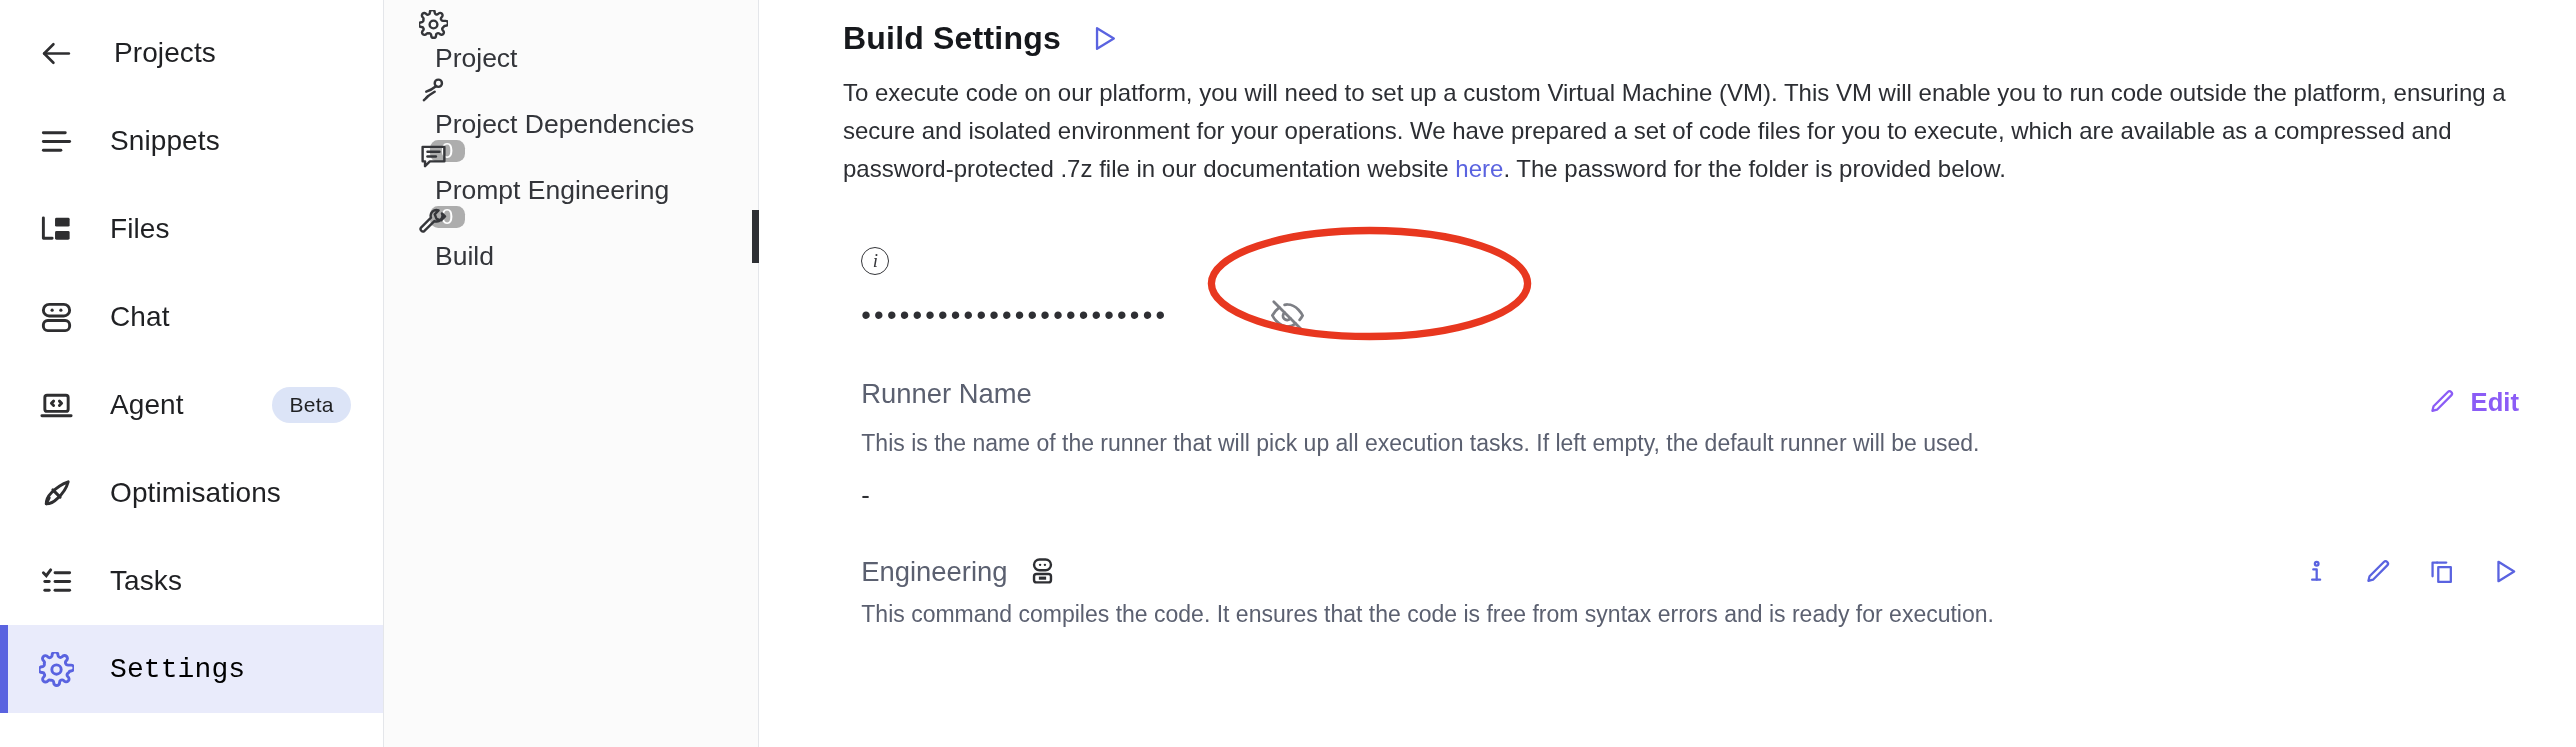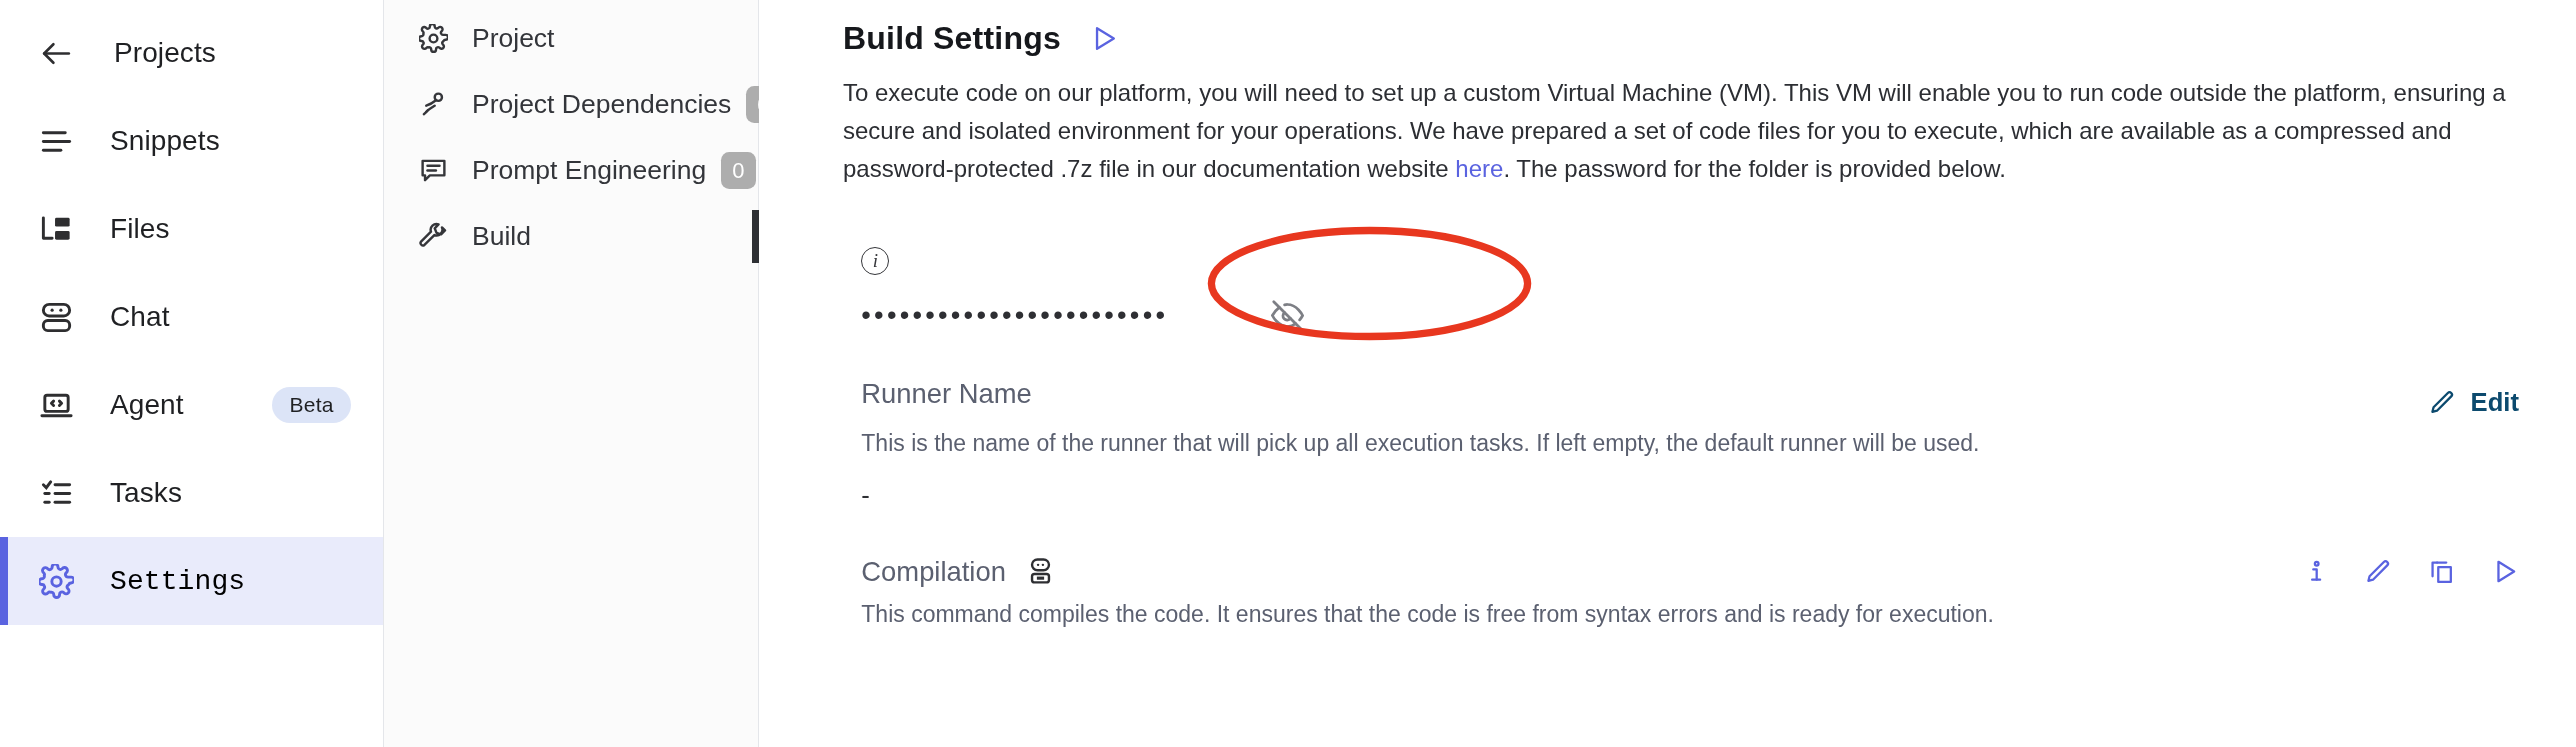--- a/index.html
+++ b/index.html
@@ -92,26 +92,27 @@
     flex: 0 0 375px;
     height: 748px;
     background: #fbfbfb;
     border-right: 1.8px solid #e4e6ea;
     padding-top: 5.5px;
     position: relative;
   }
 
   .sub-row {
     display: flex;
-    align-items: center;
+    align-items: flex-start;
     height: 66px;
     padding-left: 31px;
     padding-right: 12.8px;
     position: relative;
     cursor: pointer;
+    flex-direction: column;
   }
 
   .sub-row .sub-icon {
     width: 37px;
     flex: 0 0 37px;
     display: flex;
     align-items: center;
     justify-content: center;
     color: #35363a;
   }
@@ -285,23 +286,23 @@
   }
 
   .section-value {
     margin-top: 22px;
     font-size: 25.6px;
     color: #2e2f33;
   }
 
   .edit-btn {
     display: flex;
-    align-items: flex-end;
+    align-items: flex-start;
     gap: 14.6px;
-    color: #0c4a6e;
+    color: #8b5cf6;
     font-size: 25.6px;
     font-weight: bold;
     cursor: pointer;
     white-space: nowrap;
     margin-top: 16px;
   }
 
   .icon-actions {
     display: flex;
     align-items: center;
@@ -369,20 +370,30 @@
             <rect x="4" y="5" width="16" height="11" rx="1.5"></rect>
             <line x1="2" y1="19" x2="22" y2="19"></line>
             <polyline points="10 9 8.5 10.5 10 12"></polyline>
             <polyline points="14 9 15.5 10.5 14 12"></polyline>
           </svg>
       </span>
       <span class="nav-label">Agent</span>
       <span class="beta-badge">Beta</span>
     </div>
 
+    <div class="nav-row">
+      <span class="nav-icon">
+        <svg width="35" height="35" viewBox="0 0 24 24" fill="none" stroke="currentColor" stroke-width="2" stroke-linecap="round" stroke-linejoin="round">
+            <path d="M5 19c0-3 1-5 3.5-7.5C12 8 17 5 20 4c-.8 3-3.6 8-7.5 11.5C10 18 8 19 5 19z"></path>
+            <path d="M5 19l2-4"></path>
+            <path d="M9.5 9.5l5 5"></path>
+          </svg>
+      </span>
+      <span class="nav-label">Optimisations</span>
+    </div>
 
     <div class="nav-row">
       <span class="nav-icon">
         <svg width="35" height="35" viewBox="0 0 24 24" fill="none" stroke="currentColor" stroke-width="2" stroke-linecap="round">
             <polyline points="3 6 5 8 8 4"></polyline>
             <line x1="11" y1="6" x2="21" y2="6"></line>
             <line x1="11" y1="12" x2="21" y2="12"></line>
             <line x1="11" y1="18" x2="21" y2="18"></line>
             <line x1="4" y1="12" x2="7" y2="12"></line>
             <line x1="4" y1="18" x2="7" y2="18"></line>
@@ -492,21 +503,21 @@
           <span>Edit</span>
         </span>
       </div>
       <div class="section-desc">This is the name of the runner that will pick up all execution tasks. If left empty, the default runner will be used.</div>
       <div class="section-value">-</div>
     </section>
 
     <section class="section" style="margin-top:46px;">
       <div class="section-head">
         <span class="section-title-group">
-          <span class="section-title">Compilation</span>
+          <span class="section-title">Engineering</span>
           <span class="robot-icon">
             <svg width="29" height="29" viewBox="0 0 24 24" fill="none" stroke="currentColor" stroke-width="2" stroke-linejoin="round">
                 <rect x="5" y="2" width="14" height="9" rx="4.5"></rect>
                 <rect x="5" y="14" width="14" height="7" rx="2"></rect>
                 <circle cx="10" cy="6.5" r="1" fill="currentColor" stroke="none"></circle>
                 <circle cx="14" cy="6.5" r="1" fill="currentColor" stroke="none"></circle>
                 <line x1="9" y1="17.5" x2="15" y2="17.5" stroke-width="2.6"></line>
               </svg>
           </span>
         </span>

